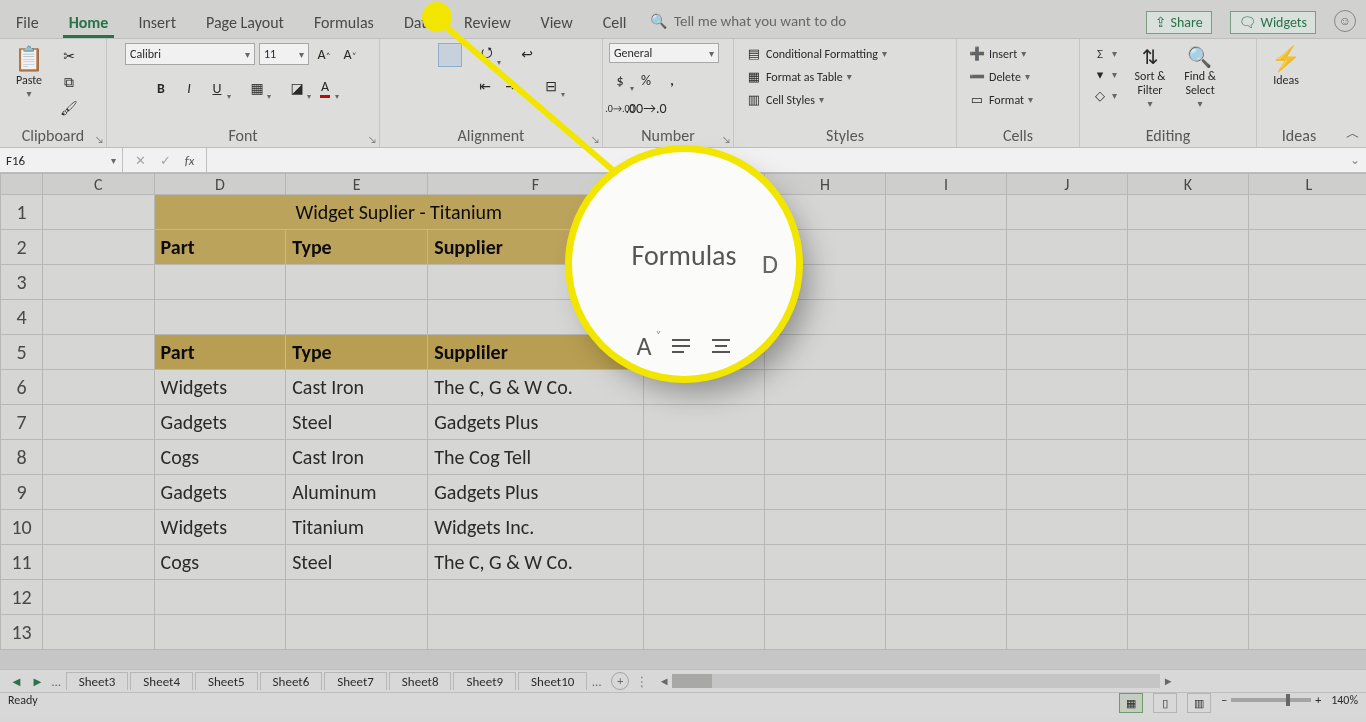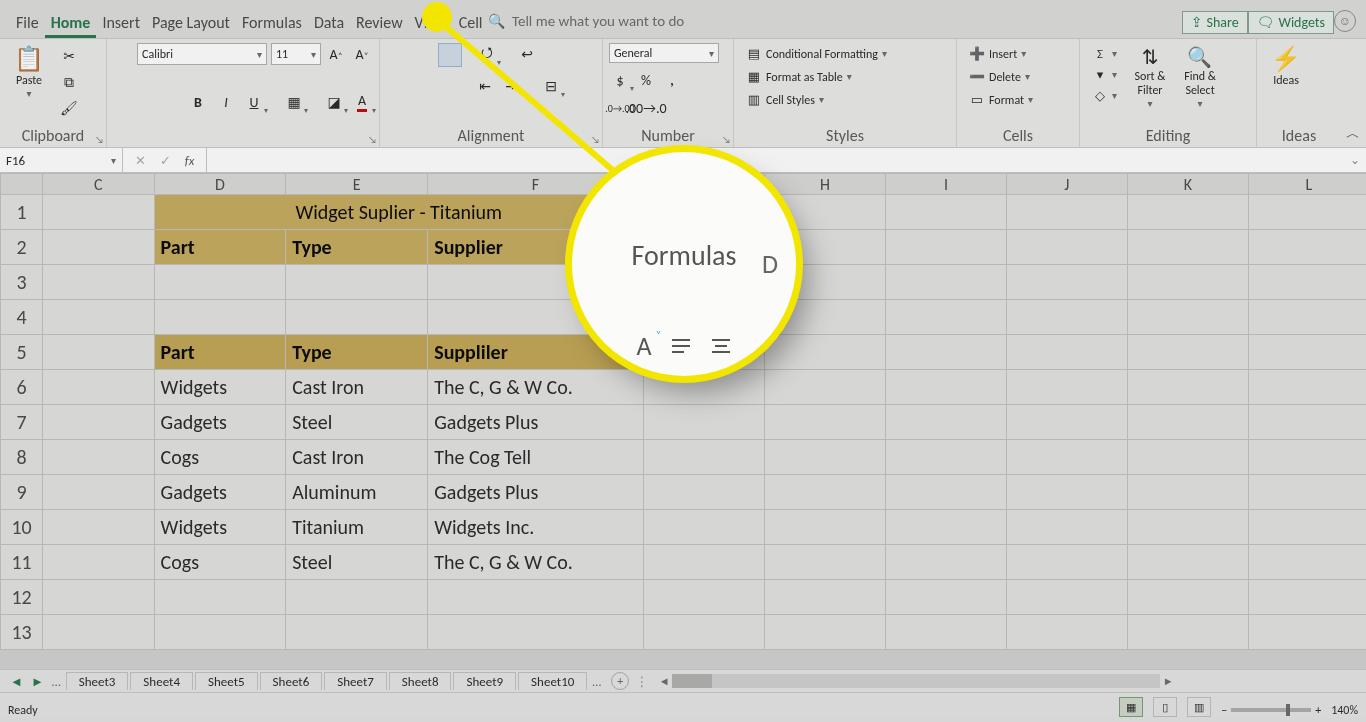--- a/index.html
+++ b/index.html
@@ -25,20 +25,21 @@
 
   
   .tabbar {
     height: 38px;
     display: flex;
     align-items: flex-end;
     background: #dcdddb;
     border-bottom: 1px solid #c7c7c7;
     padding: 0 10px;
     font-size: 16px;
+    gap: 18px;
     position: relative;
   }
   .tab {
     padding: 0 6px 6px 6px;
     color: #444;
     cursor: pointer;
   }
   .tab.active {
     color: #217346;
     font-weight: 600;
@@ -341,21 +342,21 @@
   .hscroll .track { flex:1; height:14px; background:#cfcfce; position:relative; }
   .hscroll .thumb { position:absolute; left:0; top:0; bottom:0; width:40px; background:#aeaead; }
   .hscroll .arrow { width:16px; text-align:center; font-size:11px; color:#666; }
 
   
   .status {
     height: 24px;
     background: #e3e4e2;
     border-top: 1px solid #c7c7c7;
     display: flex;
-    align-items: flex-end;
+    align-items: flex-start;
     font-size: 12px;
     padding: 0 8px;
     gap: 10px;
   }
   .status .spacer { flex: 1; }
   .viewbtn {
     width: 22px; height: 18px;
     border: 1px solid #bbb;
     display: flex; align-items: center; justify-content: center;
     font-size: 11px; cursor: pointer;
@@ -493,21 +494,21 @@
         <div class="ibtn">
             <span>🖌</span>
           </div>
       </div>
     </div>
     <div class="caption">Clipboard</div>
     <span class="launcher">↘</span>
   </div>
 
   <div class="group fontgroup" style="width:260px">
-    <div class="body" style="flex-direction:column; align-items:flex-end; gap:18px">
+    <div class="body" style="flex-direction:column; align-items:center; gap:4px">
       <div class="inputs">
         <div class="fontbox">
           <span>Calibri</span>
           <span class="dropdown">▾</span>
         </div>
         <div class="sizebox">
           <span>11</span>
           <span class="dropdown">▾</span>
         </div>
         <div class="ibtn" title="A+">A<span style="font-size:9px;vertical-align:super">˄</span></div>
@@ -533,20 +534,21 @@
         <div class="ibtn">
             <span>◪</span>
             <span class="tini">▾</span>
           </div>
         <div class="ibtn">
             <span style="border-bottom:3px solid #c00000;padding:0 1px">A</span>
             <span class="tini">▾</span>
           </div>
       </div>
     </div>
+    <div class="caption">Font</div>
     <span class="launcher">↘</span>
   </div>
 
   <div class="group aligngrp" style="width:210px">
     <div class="body" style="flex-direction:column; gap:8px">
       <div class="alignrow">
         <div class="ibtn">
             <svg class="alignico">
               <line x1="2" y1="3" x2="14" y2="3"></line>
               <line x1="2" y1="7" x2="14" y2="7"></line>

